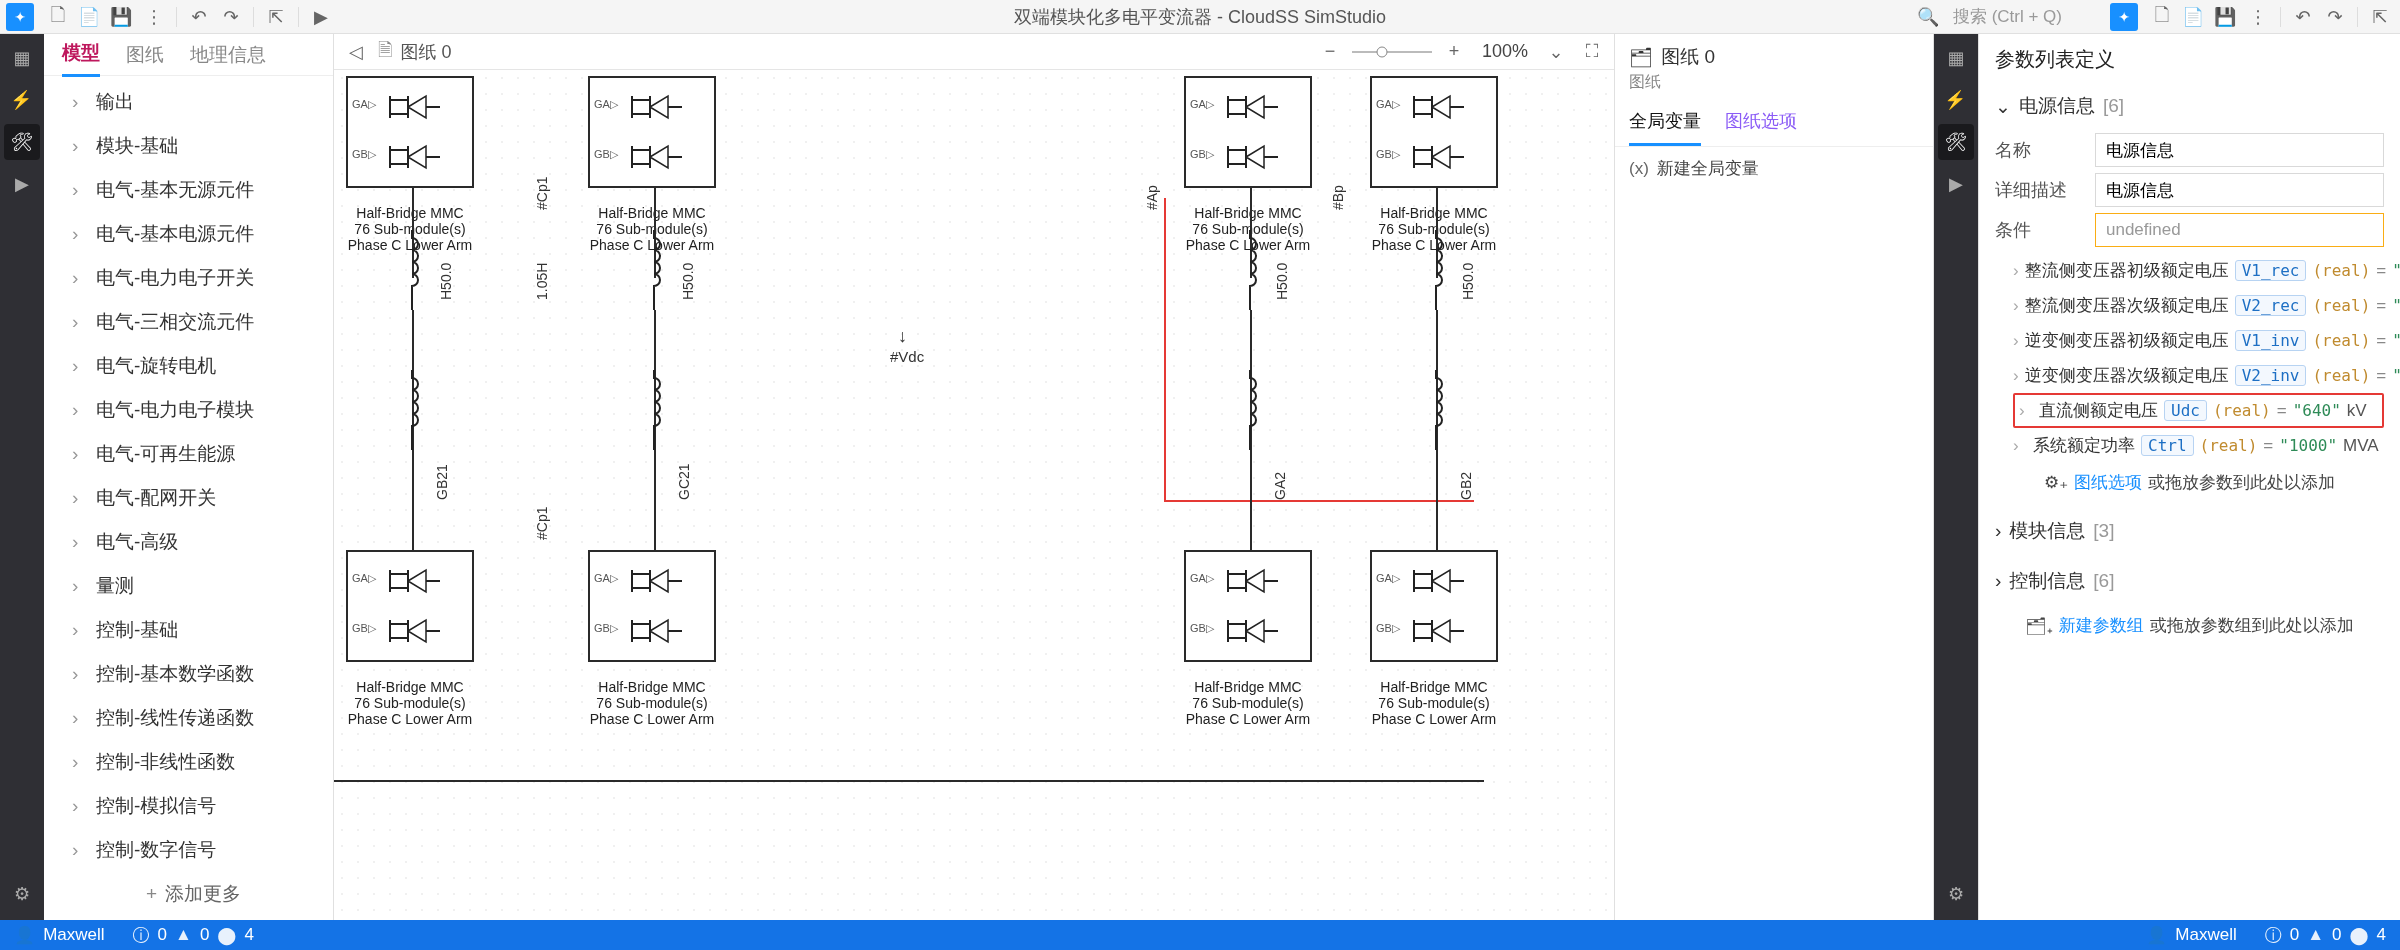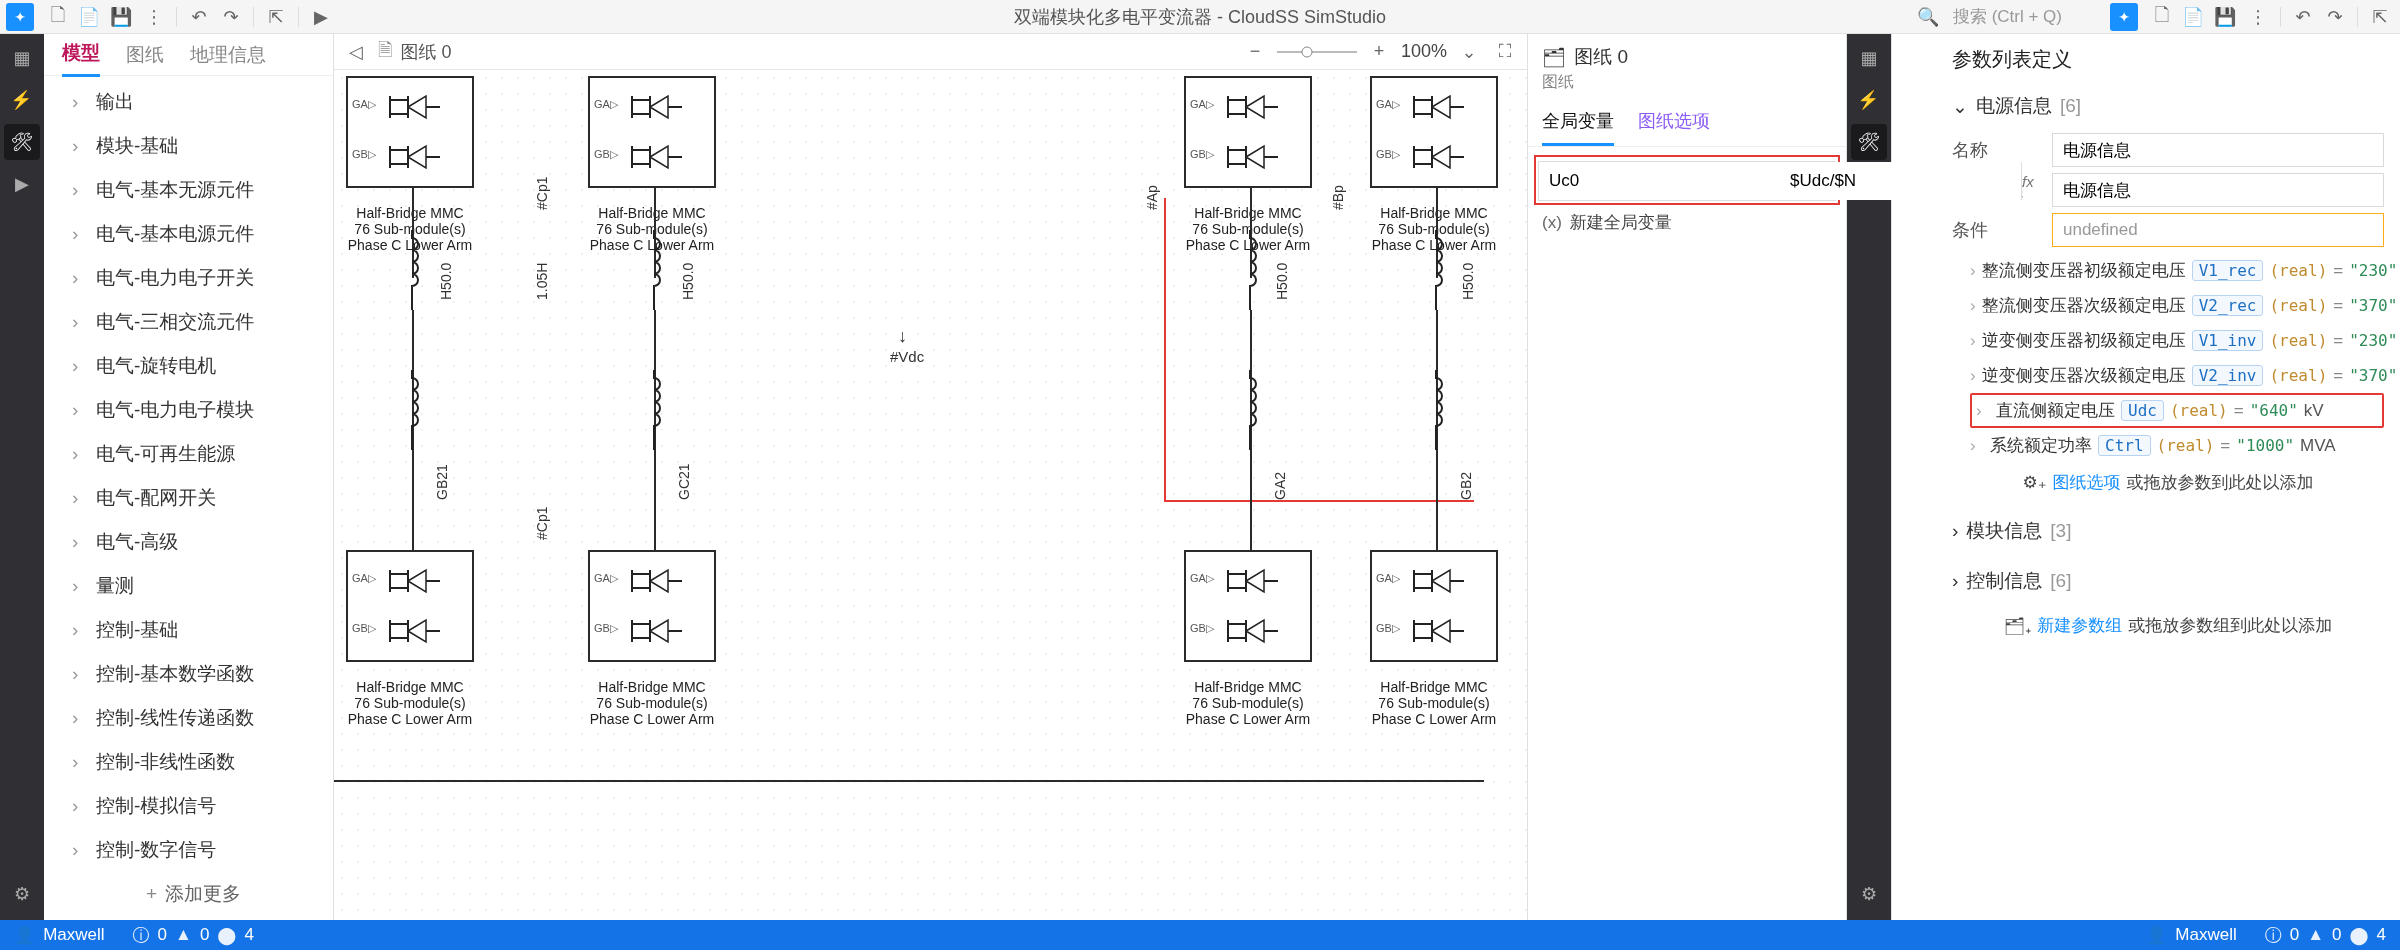--- a/index.html
+++ b/index.html
@@ -22,21 +22,21 @@
 .left-tab { color: #888; padding: 8px 0; cursor: pointer; }
 .left-tab.active { color: #be185d; font-weight: 600; border-bottom: 3px solid #1890ff; }
 .tree { flex: 1; overflow-y: auto; padding: 4px 0; }
 .tree-item { display: flex; align-items: center; height: 44px; padding: 0 18px 0 28px; color: #333; cursor: pointer; font-size: 19px; }
 .tree-chevron { margin-right: 12px; color: #999; width: 12px; }
 .add-more { justify-content: center; color: #666; }
 .add-more .plus { margin-right: 8px; color: #888; }
 .canvas-area { flex: 1; display: flex; flex-direction: column; min-width: 0; }
 .canvas-top { height: 36px; border-bottom: 1px solid #e5e5e5; display: flex; align-items: center; padding: 0 8px; gap: 8px; }
 .canvas-top .spacer { flex: 1; }
-.zoom-pct { color: #444; margin: 0 0; }
+.zoom-pct { color: #444; margin: 0 6px; }
 .crumb { display: flex; align-items: center; gap: 8px; color: #555; }
 .crumb .doc-icon { color: #888; }
 .canvas { flex: 1; background: #fff; background-image: radial-gradient(#f0f0f0 1px, transparent 1px); background-size: 16px 16px; position: relative; overflow: hidden; }
 .module { position: absolute; width: 128px; }
 .module .box { border: 2px solid #2a2a2a; background: #fff; height: 112px; position: relative; }
 .module .caption { text-align: center; font-size: 14px; line-height: 16px; color: #222; margin-top: 17px; white-space: pre; }
 .igbt { position: absolute; }
 .igbt svg { display: block; }
 .bus-vert { position: absolute; width: 2px; background: #2a2a2a; }
 .bus-hor { position: absolute; height: 2px; background: #2a2a2a; }
@@ -52,21 +52,21 @@
 .mid-sub { font-size: 16px; color: #888; margin-top: 2px; }
 .mid-tabs { display: flex; gap: 24px; padding: 8px 14px 0 14px; border-bottom: 1px solid #eee; font-size: 18px; }
 .mid-tab { color: #8b5cf6; padding: 6px 0 10px 0; cursor: pointer; }
 .mid-tab.active { color: #111; border-bottom: 3px solid #1890ff; }
 .var-row { display: flex; margin: 14px 10px 0 10px; border: 1px solid #ddd; height: 40px; align-items: stretch; position: relative; }
 .var-row input { border: none; outline: none; font-size: 17px; padding: 0 10px; flex: 1; }
 .var-row .divider { width: 1px; background: #ddd; }
 .var-row .fx { width: 28px; display: flex; align-items: center; justify-content: center; color: #777; font-style: italic; font-size: 15px; border-left: 1px solid #ddd; }
 .new-var { display: flex; align-items: center; gap: 8px; padding: 10px 14px; color: #444; font-size: 17px; }
 .new-var .x-badge { color: #666; }
-.right-panel { width: 509px; display: flex; flex-direction: column; border-left: 1px solid #e0e0e0; padding-left: 44px; }
+.right-panel { width: 422px; display: flex; flex-direction: column; border-left: 1px solid #e0e0e0; }
 .right-header { font-size: 20px; padding: 12px 16px 8px 16px; color: #222; }
 .sect { padding: 4px 16px; }
 .sect-head { display: flex; align-items: center; gap: 8px; color: #333; font-size: 19px; padding: 8px 0; cursor: pointer; }
 .sect-head .count { color: #999; }
 .field-row { display: flex; align-items: center; margin: 6px 0; gap: 10px; }
 .field-label { width: 90px; color: #555; font-size: 18px; }
 .field-input { flex: 1; height: 34px; border: 1px solid #d9d9d9; padding: 0 10px; font-size: 17px; outline: none; }
 .field-input.warn { border-color: #faad14; color: #999; }
 .param-list { padding-left: 18px; }
 .param-row { display: flex; align-items: center; gap: 6px; padding: 6px 0; font-size: 17px; color: #333; cursor: pointer; }
@@ -556,29 +556,20 @@
       <div class="mid-title">
         <span>🗂</span>
         <span>图纸 0</span>
       </div>
       <div class="mid-sub">图纸</div>
     </div>
     <div class="mid-tabs">
       <div class="mid-tab active">全局变量</div>
       <div class="mid-tab">图纸选项</div>
     </div>
-    <div style="position:relative;">
-      <div class="red-box" style="left:6px; top:8px; width:306px; height:50px;"></div>
-      <div class="var-row">
-        <input value="Uc0" style="">
-        <div class="divider"></div>
-        <input value="$Udc/$N" style="">
-        <div class="fx">fx</div>
-      </div>
-    </div>
     <div class="new-var">
       <span class="x-badge">(x)</span>
       <span>新建全局变量</span>
     </div>
   </div>
 
   <div class="side-rail">
     <div class="rail-btn">▦</div>
     <div class="rail-btn">⚡</div>
     <div class="rail-btn active">🛠</div>

